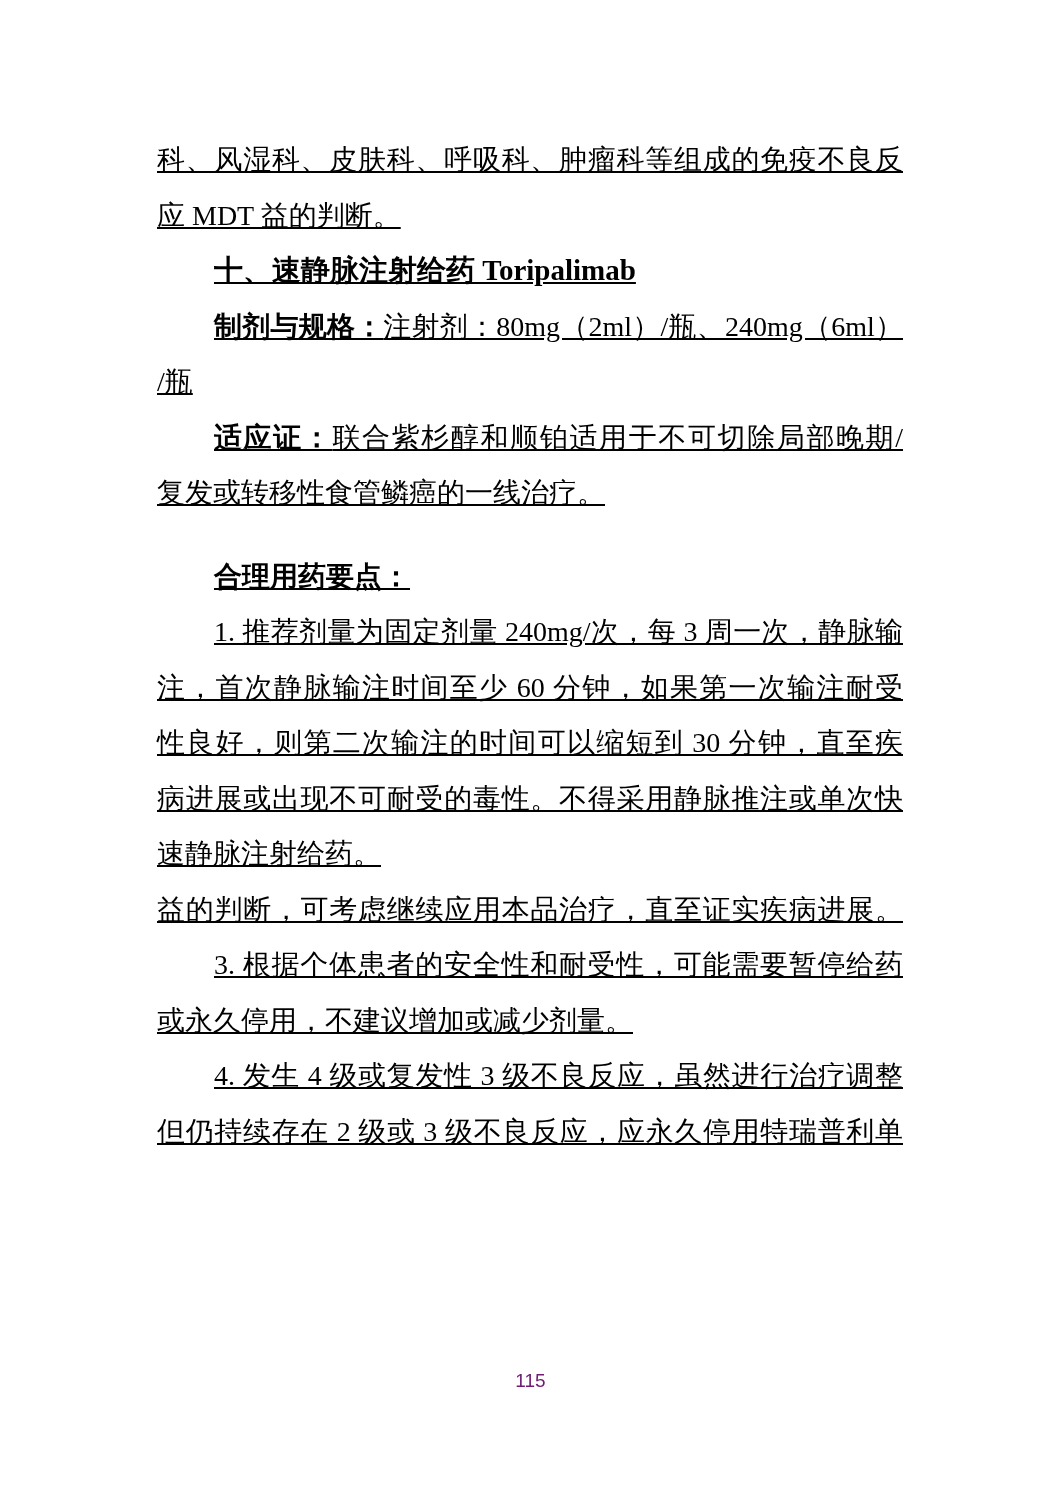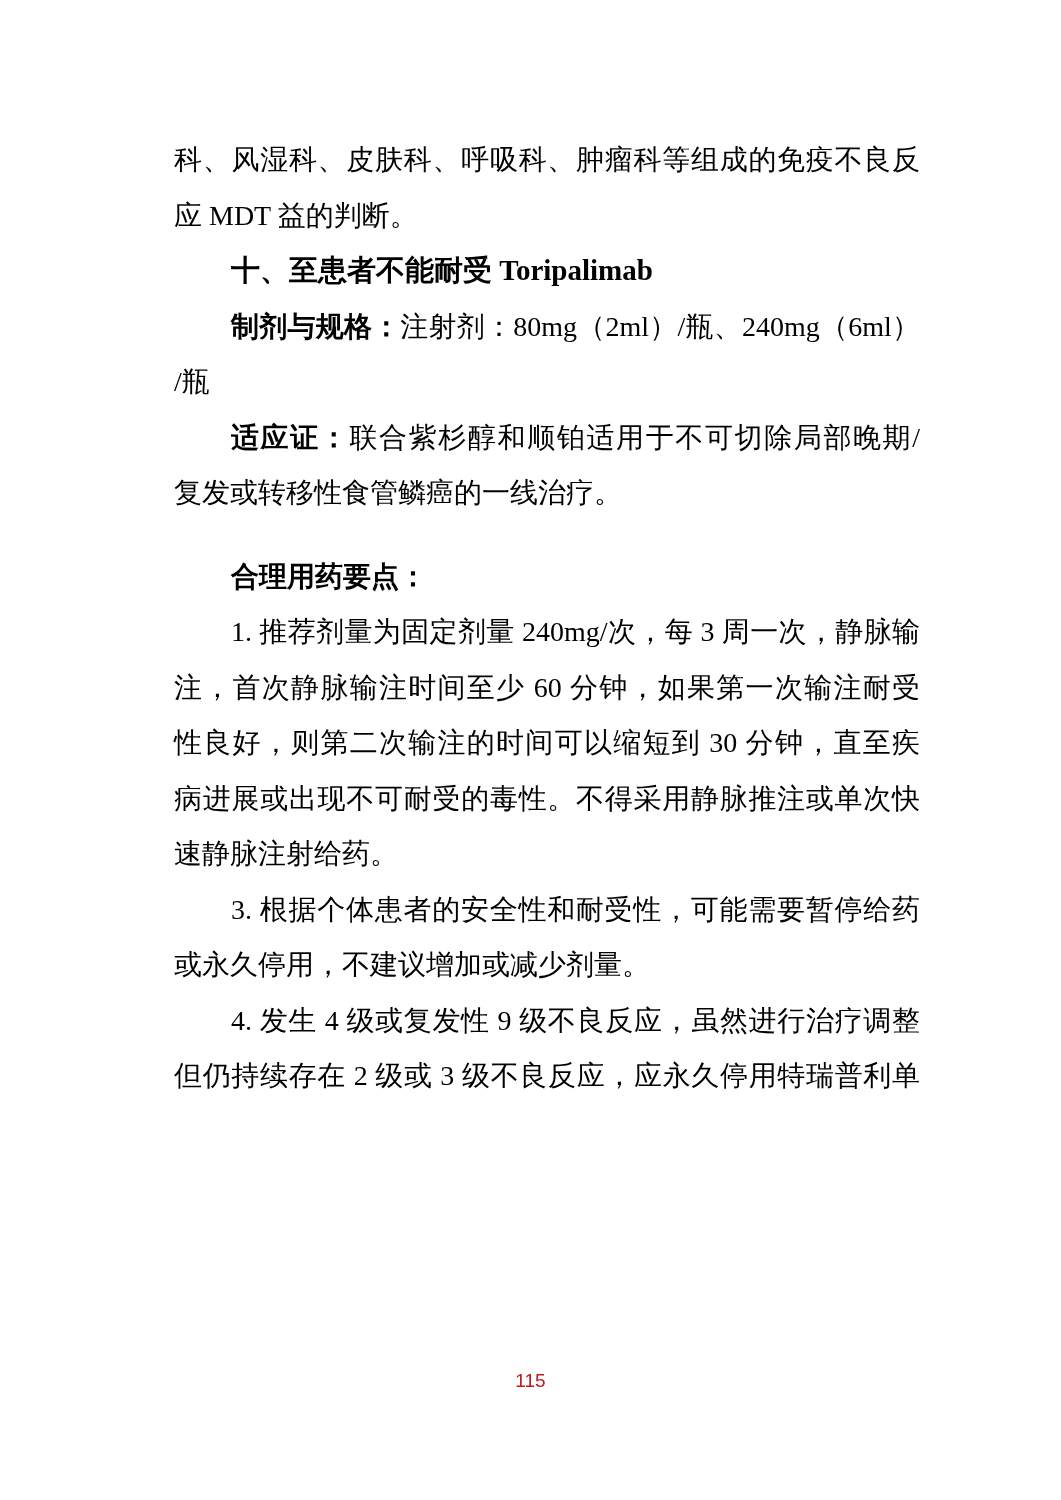--- a/index.html
+++ b/index.html
@@ -11,23 +11,24 @@
     position: relative;
     width: 1061px;
     height: 1500px;
     background: #ffffff;
     color: #000000;
     font-family: "Liberation Serif", "DejaVu Serif", serif;
     overflow: hidden;
   }
   .content {
     position: absolute;
-    left: 174px;
+    left: 157px;
     top: 132px;
     width: 746px;
+    text-decoration: underline;
   }
   .line {
     height: 55.5px;
     line-height: 55.5px;
     font-size: 28px;
     white-space: pre-wrap;
     overflow: visible;
   }
   .fill {
     text-align: justify;
@@ -45,51 +46,52 @@
     font-size: 29px;
   }
   .pagenum {
     position: absolute;
     top: 1370px;
     left: 0;
     width: 100%;
     text-align: center;
     font-family: "Liberation Sans", "DejaVu Sans", sans-serif;
     font-size: 19px;
-    color: #b91c1c;
+    color: #701a75;
   }
 </style>
 </head>
 <body>
 
 <div class="page">
   <div class="content">
 
     <div class="line fill"><span>科、风湿科、皮肤科、呼吸科、肿瘤科等组成的免疫不良反</span></div>
     <div class="line"><span>应 MDT 益的判断。</span></div>
 
-    <div class="line heading indent"><span>十、至患者不能耐受 Toripalimab</span></div>
+    <div class="line heading indent"><span>十、速静脉注射给药 Toripalimab</span></div>
 
     <div class="line fill indent"><span class="bold">制剂与规格：</span><span>注射剂：80mg（2ml）/瓶、240mg（6ml）</span></div>
     <div class="line"><span>/瓶</span></div>
 
     <div class="line fill indent"><span class="bold">适应证：</span><span>联合紫杉醇和顺铂适用于不可切除局部晚期/</span></div>
     <div class="line"><span>复发或转移性食管鳞癌的一线治疗。</span></div>
 
     <div class="line bold indent"><span>合理用药要点：</span></div>
 
     <div class="line fill indent"><span>1. 推荐剂量为固定剂量 240mg/次，每 3 周一次，静脉输</span></div>
     <div class="line fill"><span>注，首次静脉输注时间至少 60 分钟，如果第一次输注耐受</span></div>
     <div class="line fill"><span>性良好，则第二次输注的时间可以缩短到 30 分钟，直至疾</span></div>
     <div class="line fill"><span>病进展或出现不可耐受的毒性。不得采用静脉推注或单次快</span></div>
     <div class="line"><span>速静脉注射给药。</span></div>
 
+    <div class="line fill"><span>益的判断，可考虑继续应用本品治疗，直至证实疾病进展。</span></div>
 
     <div class="line fill indent"><span>3. 根据个体患者的安全性和耐受性，可能需要暂停给药</span></div>
     <div class="line"><span>或永久停用，不建议增加或减少剂量。</span></div>
 
-    <div class="line fill indent"><span>4. 发生 4 级或复发性 9 级不良反应，虽然进行治疗调整</span></div>
+    <div class="line fill indent"><span>4. 发生 4 级或复发性 3 级不良反应，虽然进行治疗调整</span></div>
     <div class="line fill"><span>但仍持续存在 2 级或 3 级不良反应，应永久停用特瑞普利单</span></div>
 
   </div>
 
   <div class="pagenum">115</div>
 </div>
 
 </body></html>

